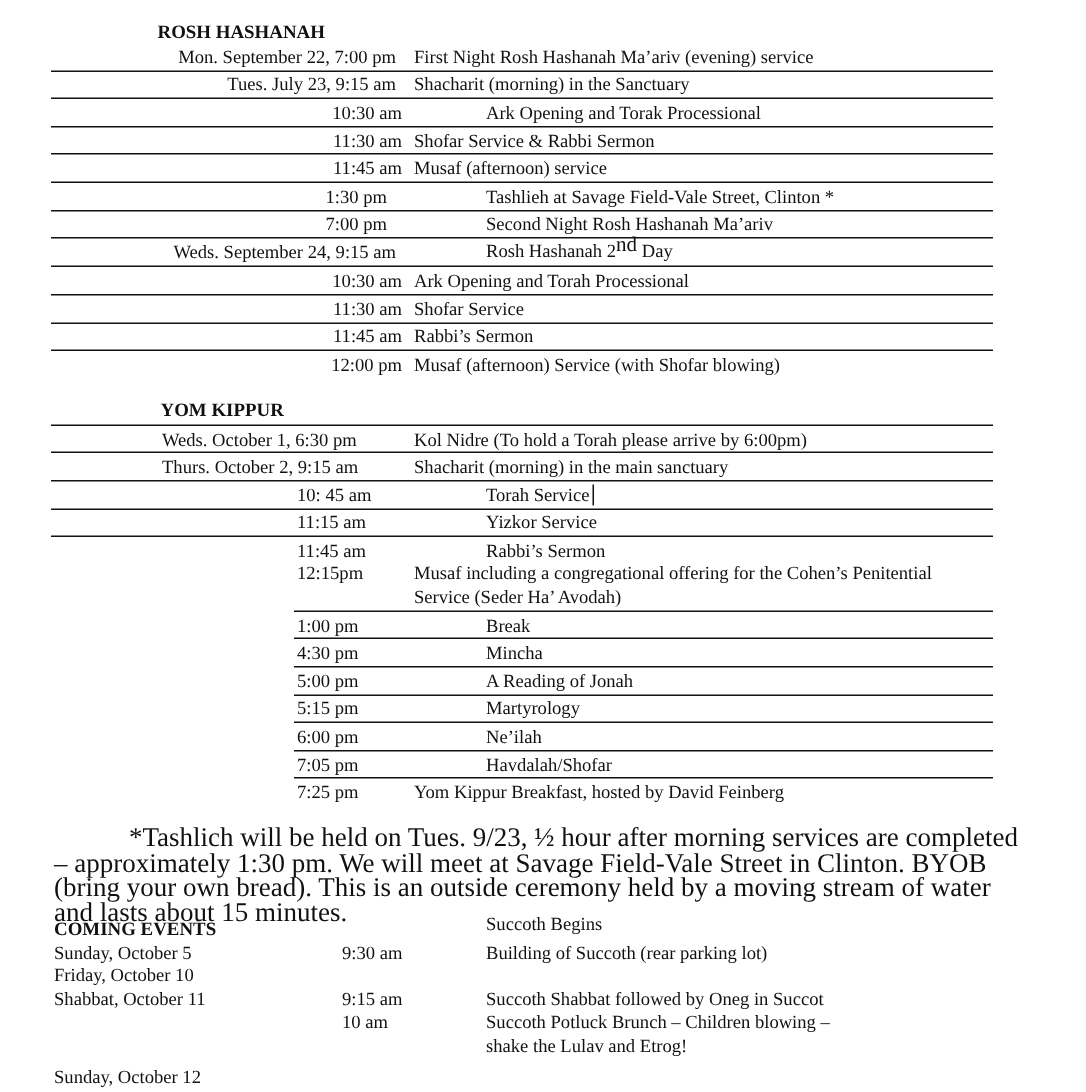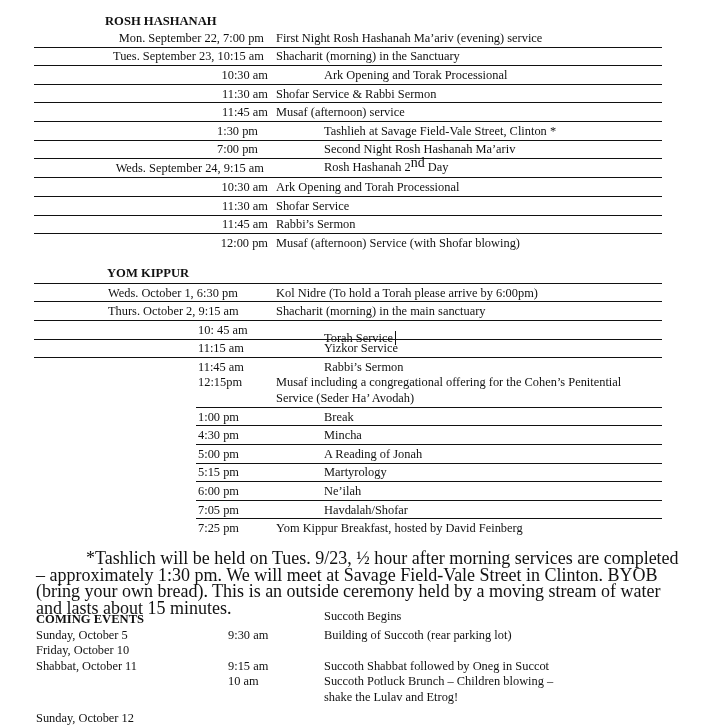--- a/index.html
+++ b/index.html
@@ -20,21 +20,21 @@
 <body>
 
 <div class="abs heading" style="left:105px; top:14px;">ROSH HASHANAH</div>
 
 <div>
 
   <div class="abs right" style="right:460px; top:31px;">Mon. September 22, 7:00 pm</div>
   <div class="abs" style="left:276px; top:31px;">First Night Rosh Hashanah Ma’ariv (evening) service</div>
   <div class="hline" style="left:34px; width:628px; top:47px;"></div>
 
-  <div class="abs right" style="right:460px; top:49px;">Tues. September 23, 10:15 am</div>
+  <div class="abs right" style="right:460px; top:49px;">Tues. July 23, 9:15 am</div>
   <div class="abs" style="left:276px; top:49px;">Shacharit (morning) in the Sanctuary</div>
   <div class="hline" style="left:34px; width:628px; top:65px;"></div>
 
   <div class="abs right" style="right:456px; top:68px;">10:30 am</div>
   <div class="abs" style="left:324px; top:68px;">Ark Opening and Torak Processional</div>
   <div class="hline" style="left:34px; width:628px; top:84px;"></div>
 
   <div class="abs right" style="right:456px; top:87px;">11:30 am</div>
   <div class="abs" style="left:276px; top:87px;">Shofar Service &amp; Rabbi Sermon</div>
   <div class="hline" style="left:34px; width:628px; top:102px;"></div>
@@ -78,21 +78,21 @@
 
   <div class="abs" style="left:108px; top:286px;">Weds. October 1, 6:30 pm</div>
   <div class="abs" style="left:276px; top:286px;">Kol Nidre (To hold a Torah please arrive by 6:00pm)</div>
   <div class="hline" style="left:34px; width:628px; top:301px;"></div>
 
   <div class="abs" style="left:108px; top:304px;">Thurs. October 2, 9:15 am</div>
   <div class="abs" style="left:276px; top:304px;">Shacharit (morning) in the main sanctuary</div>
   <div class="hline" style="left:34px; width:628px; top:320px;"></div>
 
   <div class="abs" style="left:198px; top:323px;">10: 45 am</div>
-  <div class="abs" style="left:324px; top:323px;margin-top:8px;"><span>Torah Service</span><span class="cursor"></span></div>
+  <div class="abs" style="left:324px; top:323px;"><span>Torah Service</span><span class="cursor"></span></div>
   <div class="hline" style="left:34px; width:628px; top:339px;"></div>
 
   <div class="abs" style="left:198px; top:341px;">11:15 am</div>
   <div class="abs" style="left:324px; top:341px;">Yizkor Service</div>
   <div class="hline" style="left:34px; width:628px; top:357px;"></div>
 
   <div class="abs" style="left:198px; top:360px;">11:45 am</div>
   <div class="abs" style="left:324px; top:360px;">Rabbi’s Sermon</div>
 
   <div class="abs" style="left:198px; top:375px;">12:15pm</div>

